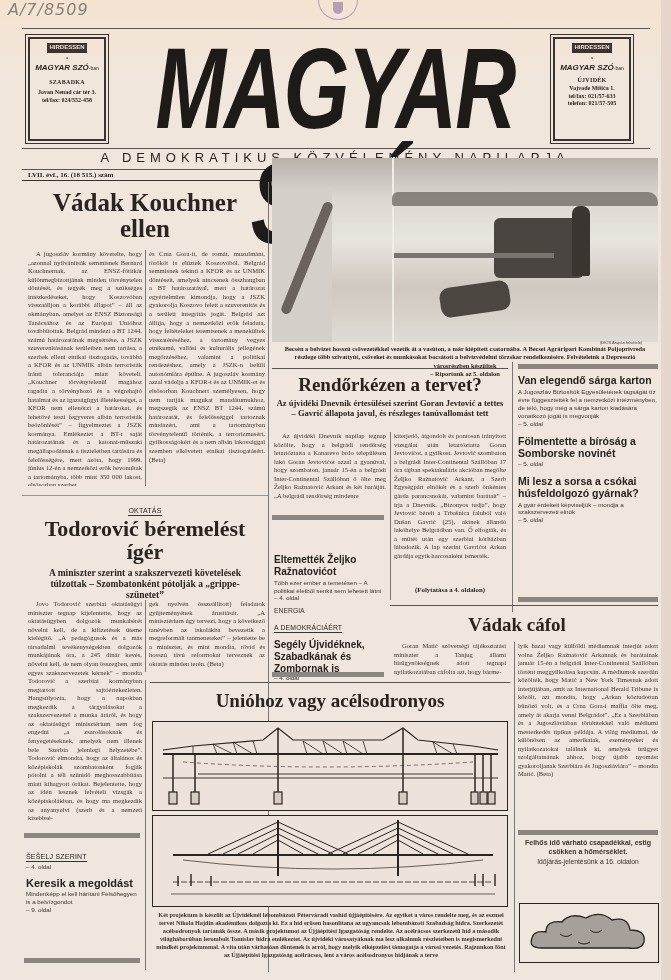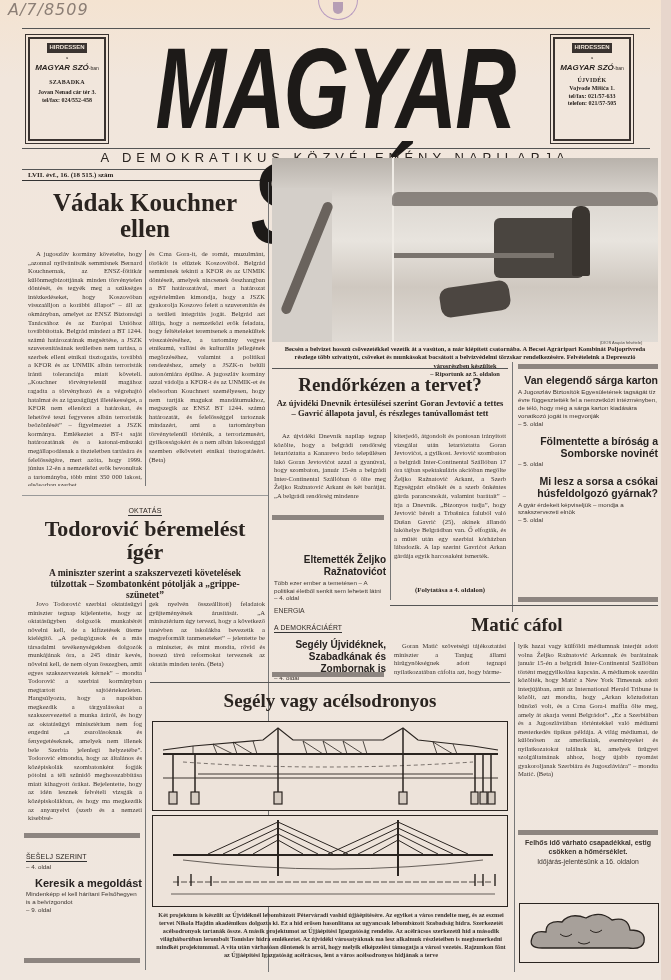--- a/index.html
+++ b/index.html
@@ -54,21 +54,21 @@
   }
   .issue-line { position: absolute; top: 171px; font-size: 7px; font-weight: bold; }
 
   
   .headline { font-family: "Liberation Serif", serif; font-weight: bold; text-align: center; color: #2a2420; }
   .sub { font-weight: bold; text-align: center; font-size: 10px; line-height: 1.15; }
   .body-text { font-size: 6.6px; line-height: 1.3; text-align: justify; color: #3a332e; overflow: hidden; }
   .col-divider { position: absolute; width: 1px; background: #777; }
   .gray-bar { position: absolute; height: 5px; background: #8d8580; }
   .section-kicker { font-family: "Liberation Sans", sans-serif; font-size: 7px; letter-spacing: 0.2px; border-bottom: 1px solid #333; display: inline-block; padding-bottom: 1px; }
-  .promo-title { font-family: "Liberation Sans", sans-serif; font-weight: bold; font-size: 11px; line-height: 1.18; color: #262220; text-align: right; }
+  .promo-title { font-family: "Liberation Sans", sans-serif; font-weight: bold; font-size: 11px; line-height: 1.18; color: #262220; }
   .promo-text { font-family: "Liberation Sans", sans-serif; font-size: 6.2px; line-height: 1.28; color: #3a332e; }
 
   .photo {
     position: absolute; left: 272px; top: 158px; width: 386px; height: 184px;
     background: linear-gradient(180deg, #b8b2ab 0%, #dcd7d1 22%, #e8e4de 45%, #cfc8c0 70%, #e0dbd5 100%);
     overflow: hidden;
   }
   .photo .tree-line { position: absolute; left: 120px; top: 34px; width: 266px; height: 14px; background: #6e6761; opacity: 0.75; border-radius: 6px 10px 2px 2px; }
   .photo .pipe-left { position: absolute; left: 30px; top: 40px; width: 10px; height: 120px; background: #6a635d; transform: rotate(22deg); border-radius: 5px; }
   .photo .pipe-h { position: absolute; left: 122px; top: 95px; width: 160px; height: 5px; background: #7a746e; }
@@ -207,27 +207,27 @@
     <div class="promo-text">– 5. oldal</div>
     <div class="promo-title" style="margin-top:7px; font-size:10.5px;">Fölmentette a bíróság a Somborske novinét</div>
     <div class="promo-text">– 5. oldal</div>
     <div class="promo-title" style="margin-top:7px; font-size:10.5px;">Mi lesz a sorsa a csókai húsfeldolgozó gyárnak?</div>
     <div class="promo-text" style="margin-top:1px;">A gyár érdekeit képviseljük – mondja a szakszervezeti elnök</div>
     <div class="promo-text">– 5. oldal</div>
   </div>
   <div class="gray-bar" style="left:518px; top:597px; width:140px;"></div>
   <div class="rule" style="left:390px; top:605px; width:268px;"></div>
 
-  <div class="headline" style="position:absolute; left:392px; top:614px; width:250px; font-size:19px;">Matić cáfol</div>
+  <div class="headline" style="position:absolute; left:392px; top:614px; width:250px; font-size:19px;">Vádak cáfol</div>
   <div class="body-text" style="position:absolute; left:394px; top:642px; width:112px; height:38px; text-indent:8px;">Goran Matić szövetségi tájékoztatási miniszter a Tanjug állami hírügynökségnek adott tegnapi nyilatkozatában cáfolta azt, hogy bárme-</div>
   <div class="col-divider" style="left:514px; top:642px; height:330px;"></div>
   <div class="body-text" style="position:absolute; left:518px; top:642px; width:140px; height:186px;">lyik hazai vagy külföldi médiumnak interjút adott volna Željko Ražnatović Arkannak és barátainak január 15-én a belgrádi Inter-Continental Szállóban történt meggyilkolása kapcsán. A médiumok szerdán közölték, hogy Matić a New York Timesnak adott interjújában, amit az International Herald Tribune is közölt, azt mondta, hogy „Arkan köztudottan bűnöző volt, és a Crna Gora-i maffia ölte meg, amely át akarja venni Belgrádot”. „Ez a Szerbiában és a Jugoszláviában történtekkel való médiumi mesterkedés tipikus példája. A világ médiumai, de különösen az amerikaiak, eseményeket és nyilatkozatokat találnak ki, amelyek ürügyet szolgáltatnának ahhoz, hogy újabb nyomást gyakoroljanak Szerbiára és Jugoszláviára” – mondta Matić. (Beta)</div>
   <div class="rule" style="left:150px; top:682px; width:360px;"></div>
 
-  <div class="headline" style="position:absolute; left:150px; top:690px; width:360px; font-size:19px;">Segély vagy acélsodronyos</div>
+  <div class="headline" style="position:absolute; left:150px; top:690px; width:360px; font-size:19px;">Unióhoz vagy acélsodronyos</div>
 
   <div class="bridge-box" style="left:152px; top:721px; width:356px; height:90px;">
     <svg width="353" height="87" viewBox="0 0 353 87">
       <g stroke="#2a2420" fill="none" stroke-width="1.2">
         <path d="M10 28 L40 24 L110 18 L125 6 L140 18 L230 18 L250 6 L265 18 L320 24 L345 28"></path>
         <path d="M10 32 L345 32" stroke-width="2"></path>
         <path d="M40 24 L40 32 M60 22 L64 32 M80 20 L84 32 M100 19 L104 32 M150 19 L154 32 M170 19 L174 32 M190 19 L194 32 M210 19 L214 32 M280 20 L284 32 M300 22 L304 32" stroke-width="0.8"></path>
         <path d="M60 22 L80 32 M80 20 L100 32 M150 19 L170 32 M170 19 L190 32 M190 19 L210 32 M280 20 L300 32" stroke-width="0.8"></path>
         <path d="M20 32 L20 76 M42 32 L42 76 M125 6 L125 76 M250 6 L250 76 M322 32 L322 76 M330 32 L330 76 M338 32 L338 76" stroke-width="1.5"></path>
         <path d="M10 56 L345 56 M45 52 L320 52" stroke-width="0.9"></path>

